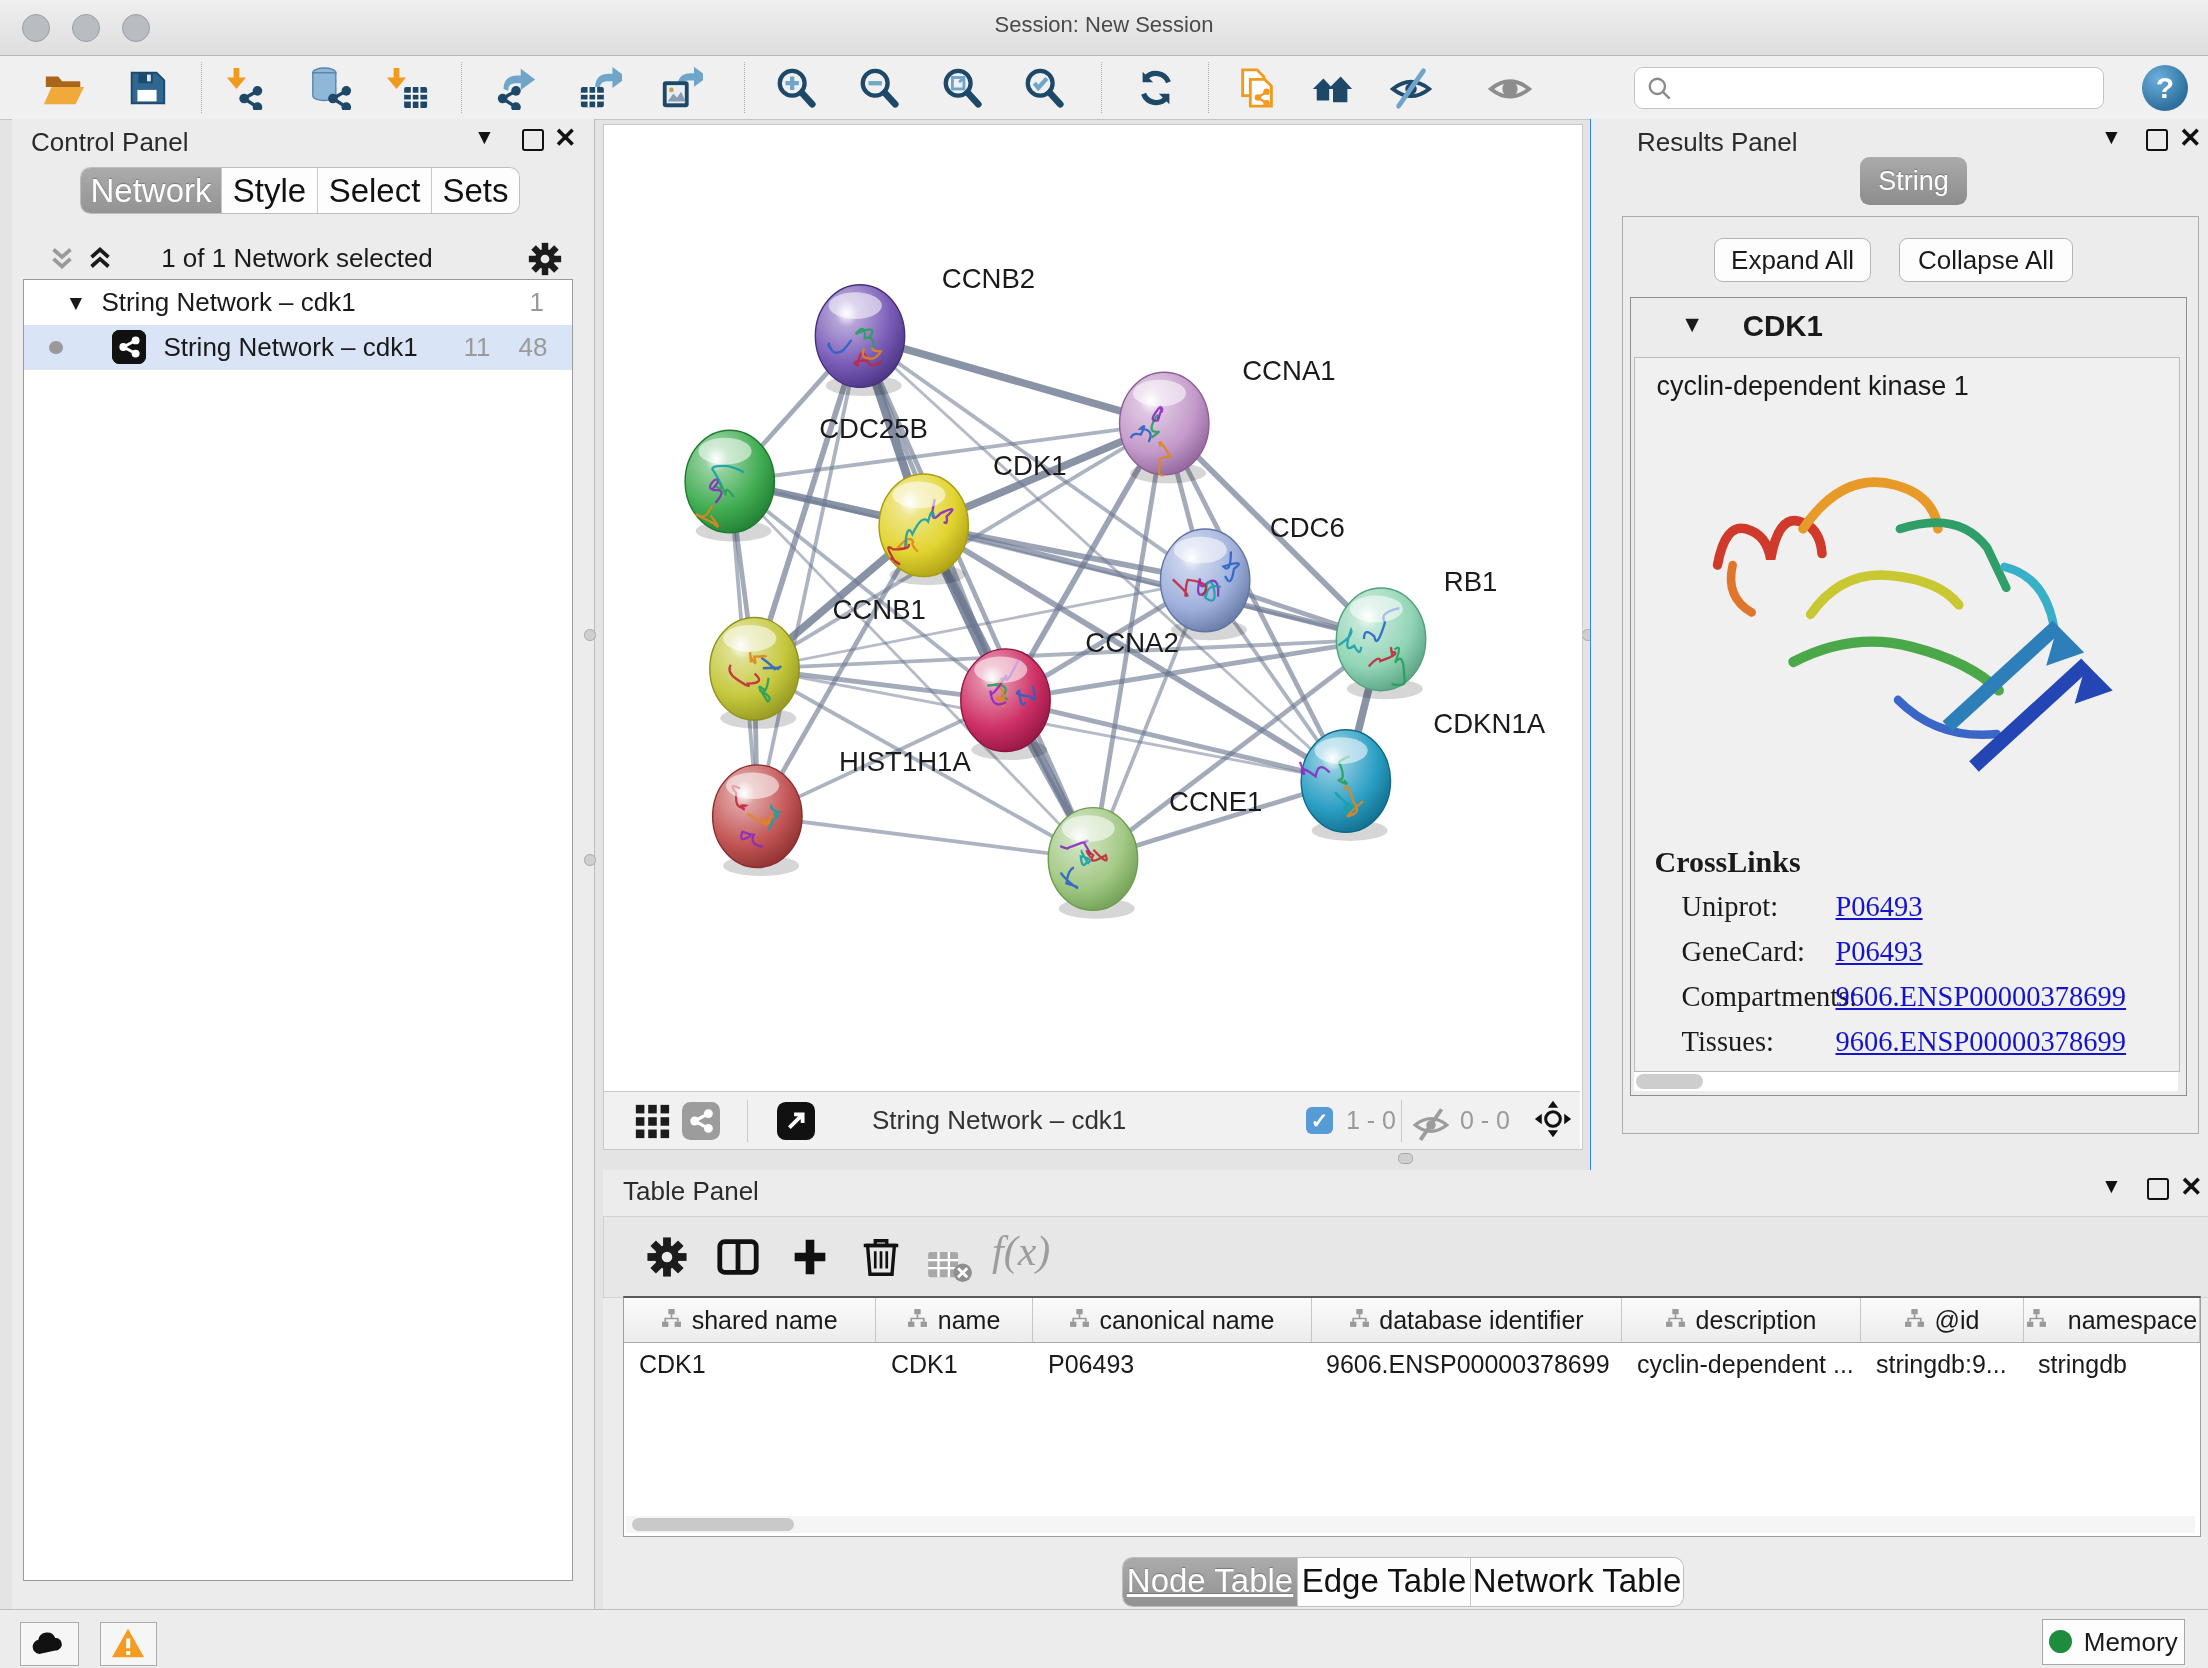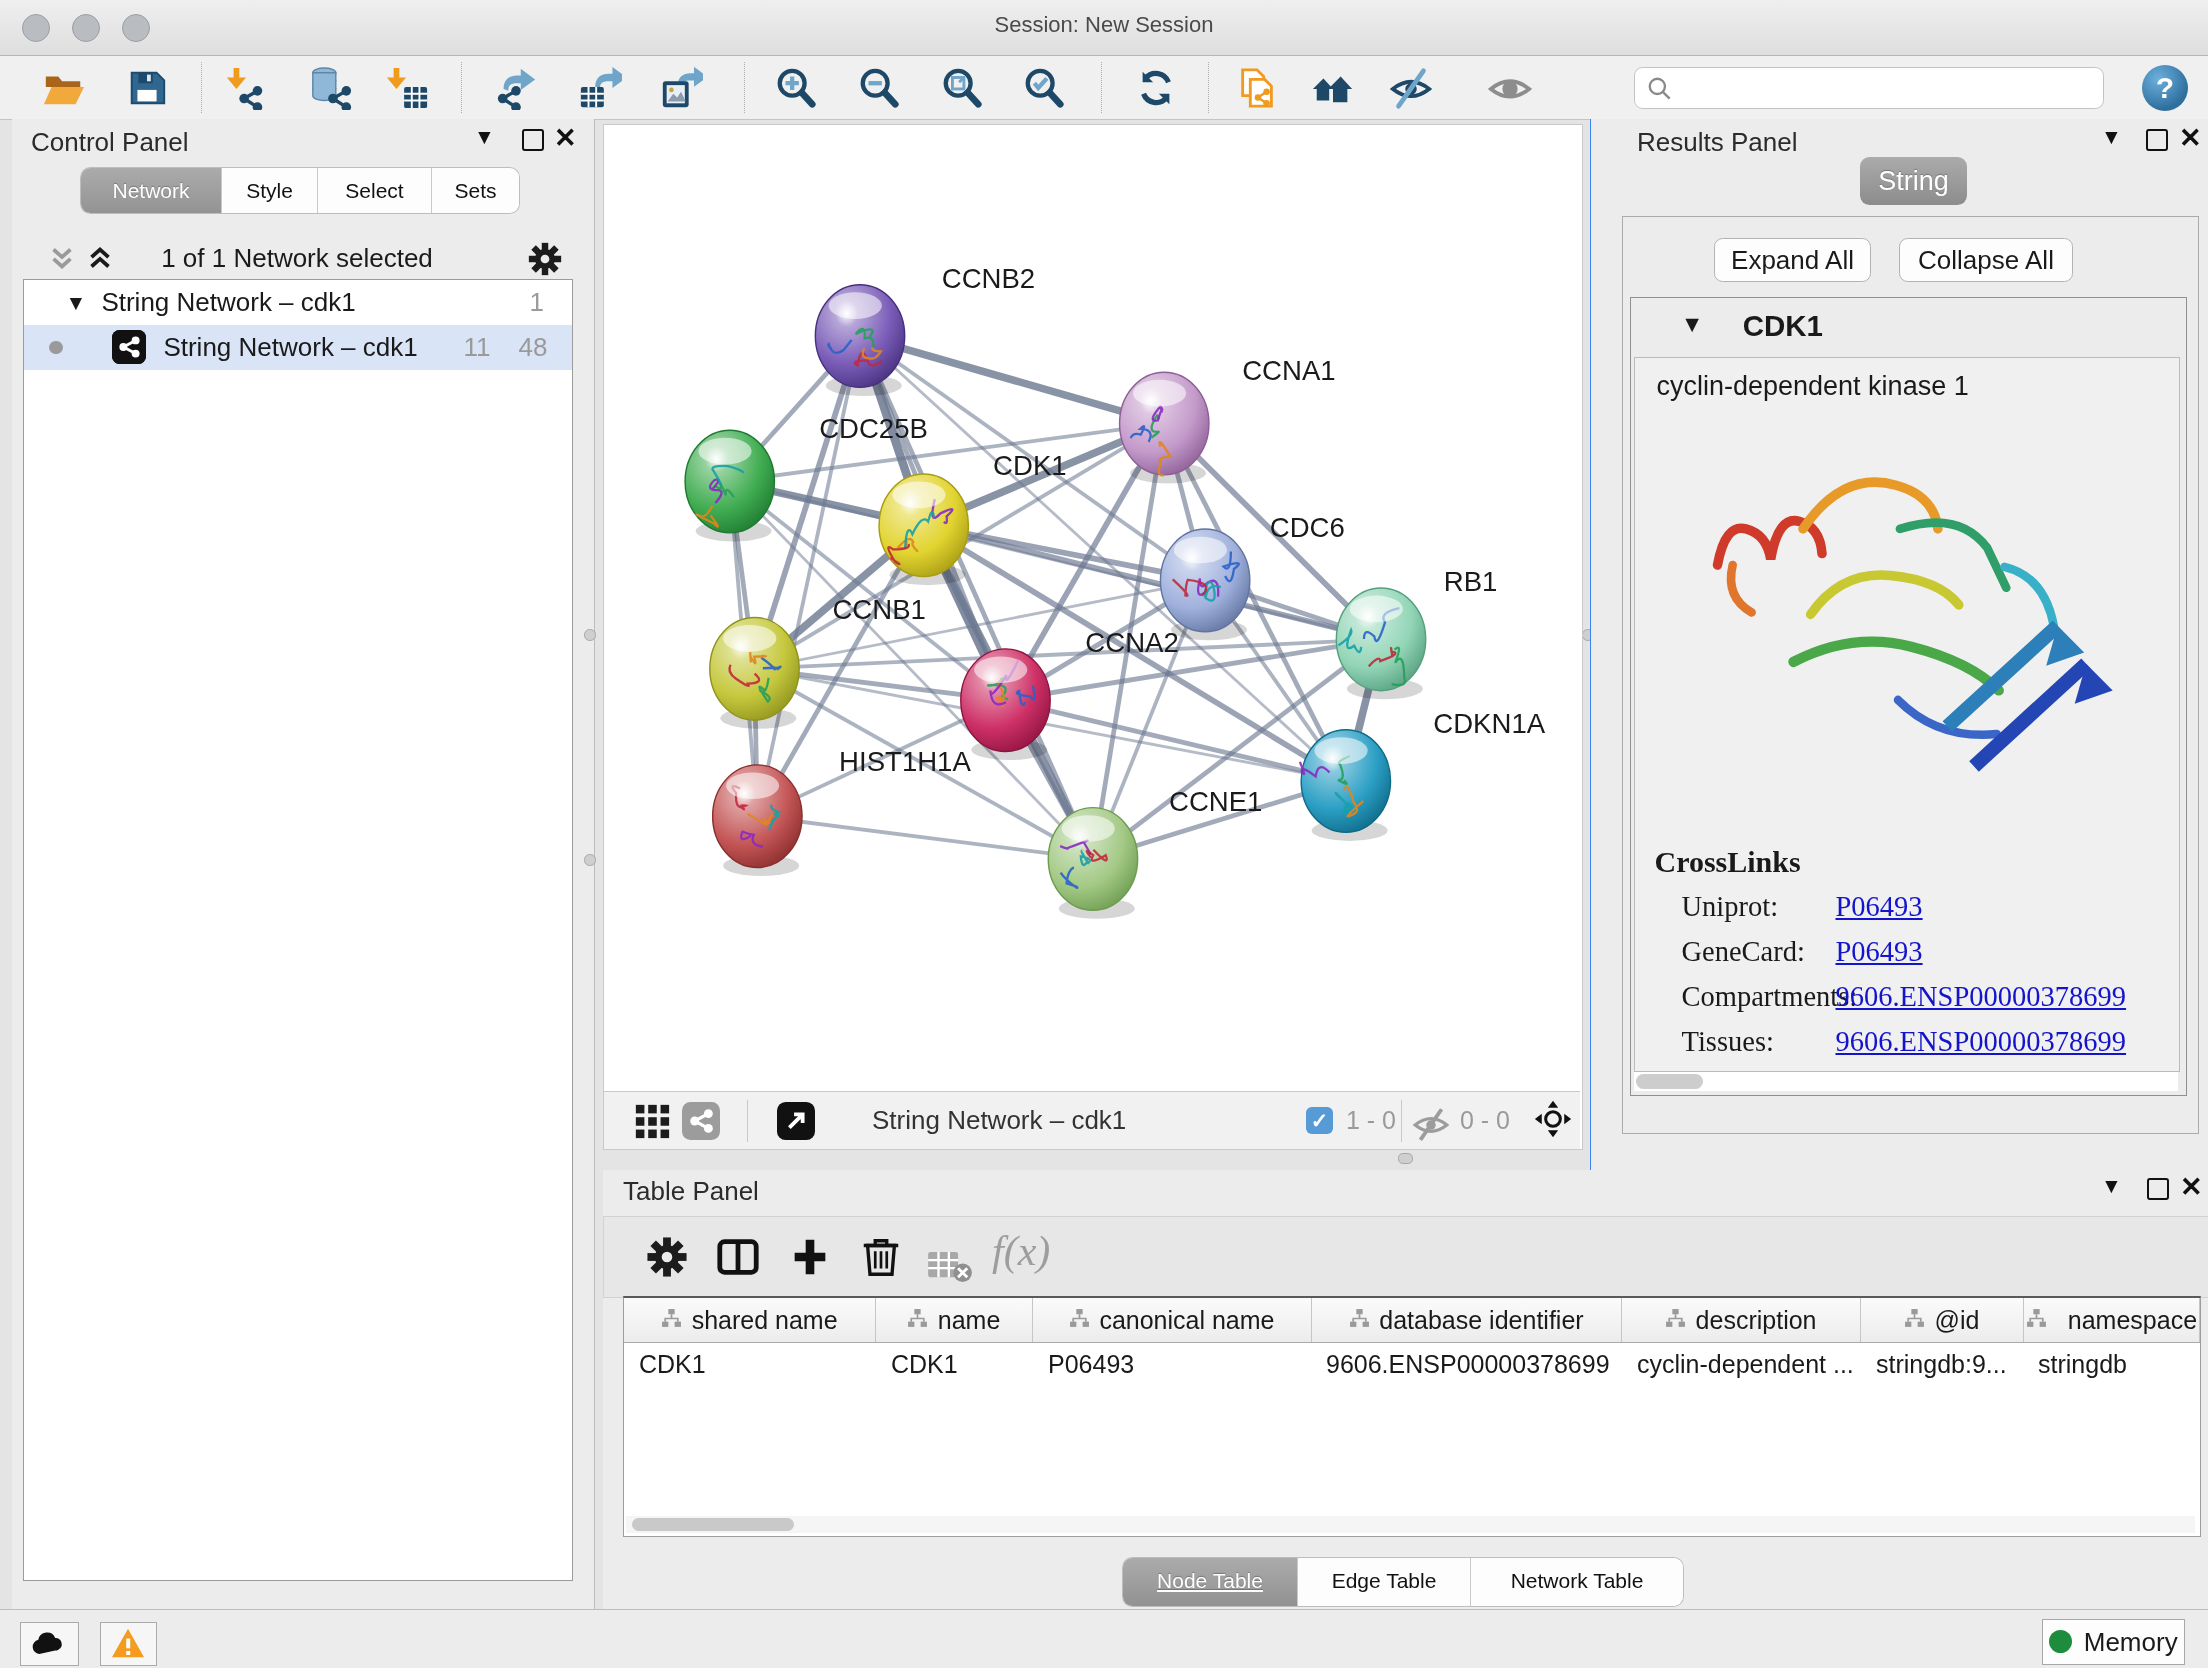--- a/index.html
+++ b/index.html
@@ -29,21 +29,21 @@
   
   .ptitle{font-size:26px;color:#2b2b2b;}
   .wc-tri{font-size:21px;color:#111;cursor:pointer;}
   .wc-float{width:18px;height:18px;border:2.9px solid #111;border-radius:2.9px;display:inline-block;cursor:pointer;}
   .wc-x{font-size:27px;font-weight:bold;color:#111;cursor:pointer;}
   
   .control-panel{position:absolute;left:0;top:119px;width:582px;height:1490px;background:#ececec;
     border-right:1px solid #bcbcbc;margin-left:12px;}
   .cp-tabs{position:absolute;left:69px;top:49px;height:45px;display:flex;
     border-radius:9.5px;overflow:hidden;box-shadow:0 0 0 1px #bdbdbd;}
-  .seg{height:59px;line-height:45px;text-align:center;font-size:21px;background:#fdfdfd;
+  .seg{height:59px;line-height:45px;text-align:center;font-size:33px;background:#fdfdfd;
     color:#111;border-right:1px solid #c9c9c9;cursor:pointer;}
   .seg:last-child{border-right:0;}
   .seg.sel{background:linear-gradient(#ababab,#8c8c8c);color:#fff;text-shadow:0 -1px 1px #777;}
   .cp-hdr{position:absolute;left:0;top:119px;width:571px;height:40px;}
   .cp-box{position:absolute;left:11.4px;top:160px;width:548px;height:1300px;background:#fff;
     border:1.9px solid #9b9b9b;}
   .treerow{position:relative;height:45px;line-height:45px;font-size:26px;white-space:nowrap;}
   .treerow .cnt{position:absolute;color:#9a9a9a;}
   .rowsel{background:#d9e4f7;}
   .sharebadge{display:inline-block;width:34px;height:34px;border-radius:7.6px;background:#111;

